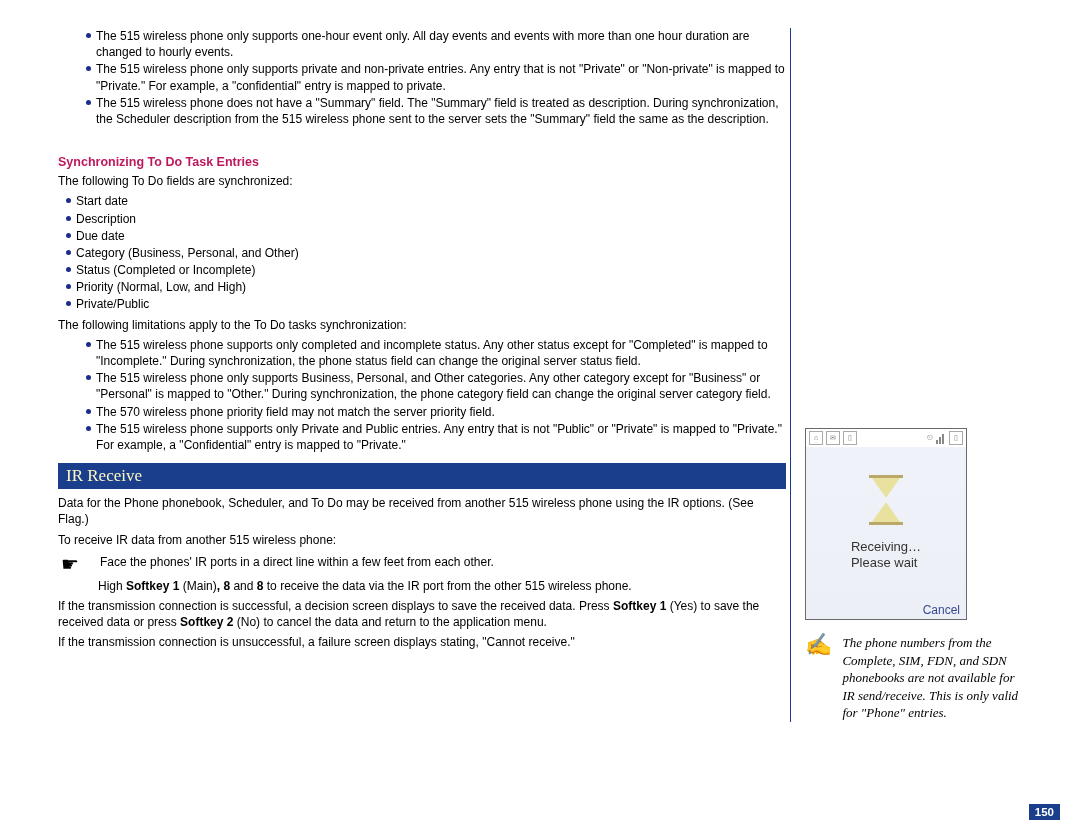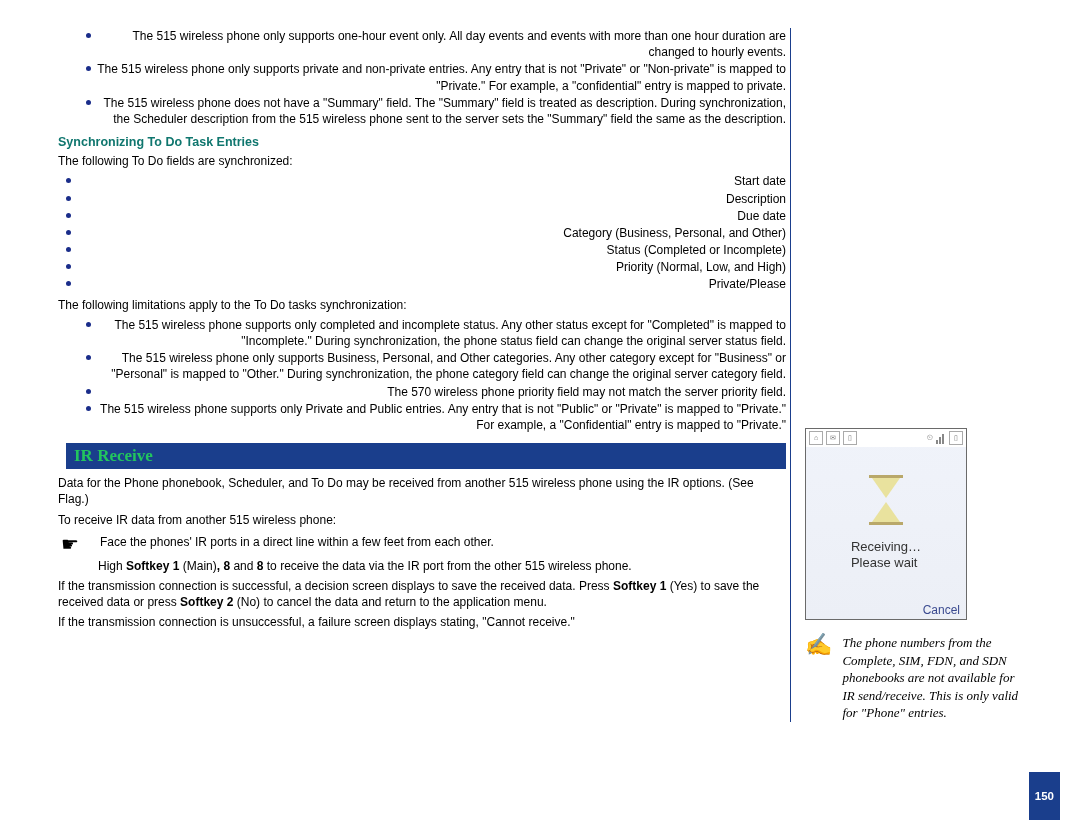--- a/index.html
+++ b/index.html
@@ -32,56 +32,54 @@
   .bul-list {
     list-style: none;
     padding: 0;
     margin: 0;
   }
   .bul-list li {
     position: relative;
     padding-left: 38px;
     line-height: 1.35;
     margin-bottom: 1px;
-    text-align: right;
   }
   .bul-list li::before {
     content: "";
     position: absolute;
     left: 28px;
     top: 5px;
     width: 5px;
     height: 5px;
     background: #1a2d8a;
     border-radius: 50%;
   }
   .bul-list.tight li {
     padding-left: 18px;
   }
   .bul-list.tight li::before {
     left: 8px;
   }
   .sub-heading {
-    color: #0f766e;
+    color: #be185d;
     font-weight: bold;
     font-size: 12.5px;
-    margin: 8px 0 4px 0;
+    margin: 28px 0 4px 0;
   }
   .para {
     margin: 4px 0 4px 0;
     line-height: 1.35;
   }
   .blue-bar {
     background: #1a3e8c;
-    color: #22c55e;
+    color: #fef9c3;
     font-family: "Times New Roman", serif;
     font-size: 17px;
     padding: 3px 8px;
-    margin: 10px 0 6px 8px;
-    font-weight: bold;
+    margin: 10px 0 6px 0;
   }
   .hand-row {
     display: flex;
     align-items: flex-start;
     gap: 18px;
     margin: 6px 0 2px 0;
   }
   .hand-icon {
     font-size: 20px;
     line-height: 1;
@@ -175,21 +173,21 @@
     font-family: Arial, sans-serif;
   }
   .page-num {
     position: absolute;
     right: 20px;
     bottom: 14px;
     background: #1a3e8c;
     color: #fff;
     font-weight: bold;
     font-size: 11.5px;
-    padding: 18px 6px;
+    padding: 2px 6px;
     text-align: center;
   }
 </style>
 </head>
 <body>
 
 <div class="page">
   <div class="main">
 
     <ul class="bul-list">
@@ -200,21 +198,21 @@
 
     <div class="sub-heading">Synchronizing To Do Task Entries</div>
     <div class="para">The following To Do fields are synchronized:</div>
     <ul class="bul-list tight">
       <li>Start date</li>
       <li>Description</li>
       <li>Due date</li>
       <li>Category (Business, Personal, and Other)</li>
       <li>Status (Completed or Incomplete)</li>
       <li>Priority (Normal, Low, and High)</li>
-      <li>Private/Please</li>
+      <li>Private/Public</li>
     </ul>
     <div class="para">The following limitations apply to the To Do tasks synchronization:</div>
     <ul class="bul-list">
       <li>The 515 wireless phone supports only completed and incomplete status. Any other status except for "Completed" is mapped to "Incomplete." During synchronization, the phone status field can change the original server status field.</li>
       <li>The 515 wireless phone only supports Business, Personal, and Other categories. Any other category except for "Business" or "Personal" is mapped to "Other." During synchronization, the phone category field can change the original server category field.</li>
       <li>The 570 wireless phone priority field may not match the server priority field.</li>
       <li>The 515 wireless phone supports only Private and Public entries. Any entry that is not "Public" or "Private" is mapped to "Private." For example, a "Confidential" entry is mapped to "Private."</li>
     </ul>
 
     <div class="blue-bar">IR Receive</div>

